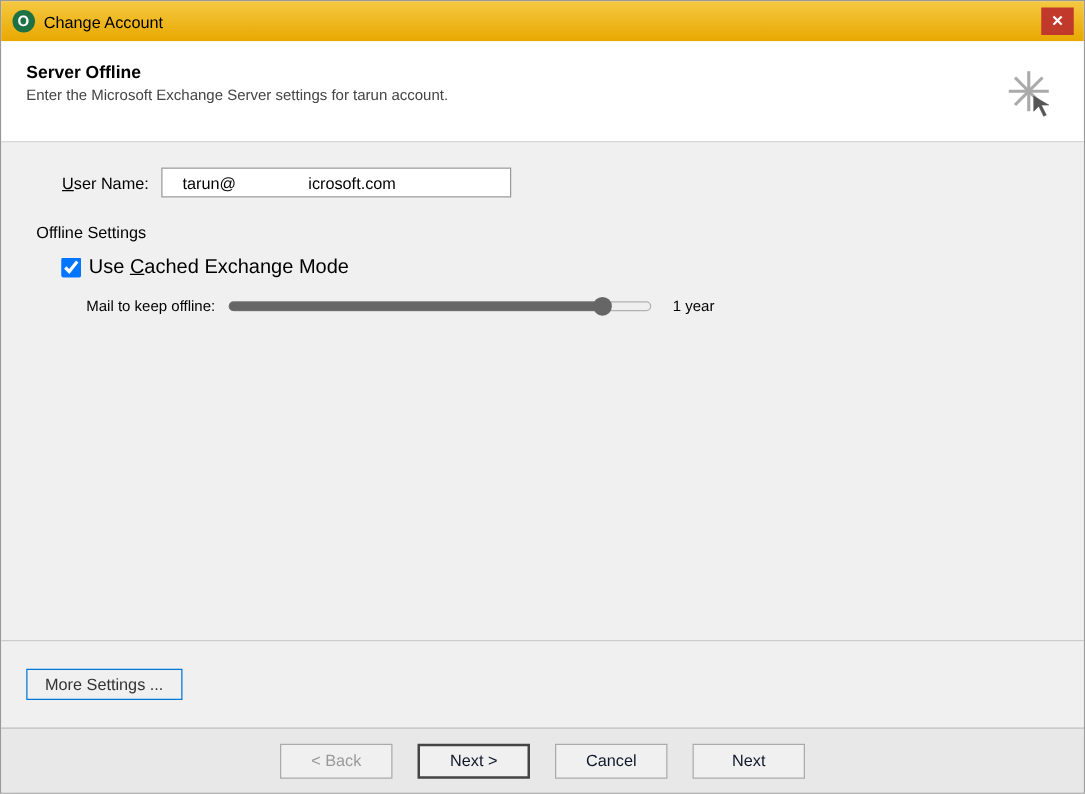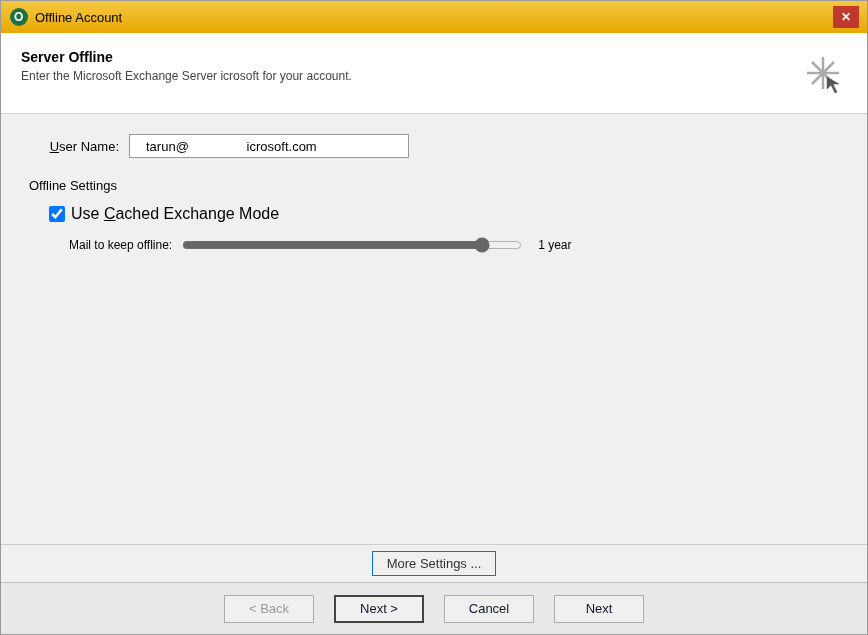--- a/index.html
+++ b/index.html
@@ -141,23 +141,23 @@
       cursor: pointer;
       accent-color: #666;
     }
     .slider-value {
       font-size: 12px;
       white-space: nowrap;
       min-width: 40px;
     }
     .bottom-section {
       background: #f0f0f0;
-      padding: 6px 20px;
-      display: flex;
-      justify-content: center;
+      padding: 22px 20px;
+      display: flex;
+      justify-content: flex-start;
       border-top: 1px solid #ccc;
       flex-shrink: 0;
     }
     .more-settings-btn {
       border: 1px solid #0078d7;
       background: #f0f0f0;
       padding: 4px 14px;
       font-size: 13px;
       cursor: pointer;
       font-family: inherit;
@@ -210,29 +210,29 @@
 
 <div class="dialog">
 
   <div class="title-bar">
     <div class="title-bar-left">
 
       <svg class="outlook-logo" viewBox="0 0 20 20">
         <circle cx="10" cy="10" r="9" fill="#1e7145"></circle>
         <text x="5" y="14" font-size="12" fill="white" font-family="Arial" font-weight="bold">O</text>
       </svg>
-      <span>Offline Account</span>
+      <span>Change Account</span>
     </div>
     <button class="title-bar-close">✕</button>
   </div>
 
   <div class="header-section">
     <div class="header-text">
       <div class="header-title">Server Offline</div>
-      <div class="header-subtitle">Enter the Microsoft Exchange Server icrosoft for your account.</div>
+      <div class="header-subtitle">Enter the Microsoft Exchange Server settings for tarun account.</div>
     </div>
     <div class="header-icon cursor-icon">
       <svg width="48" height="48" viewBox="0 0 48 48">
 
         <line x1="24" y1="8" x2="24" y2="40" stroke="#aaa" stroke-width="2.5"></line>
         <line x1="8" y1="24" x2="40" y2="24" stroke="#aaa" stroke-width="2.5"></line>
         <line x1="13" y1="13" x2="35" y2="35" stroke="#aaa" stroke-width="2.5"></line>
         <line x1="35" y1="13" x2="13" y2="35" stroke="#aaa" stroke-width="2.5"></line>
 
         <polygon points="28,28 28,40 32,36 36,44 38,43 34,35 40,35" fill="#555" stroke="#555" stroke-width="0.5"></polygon>

